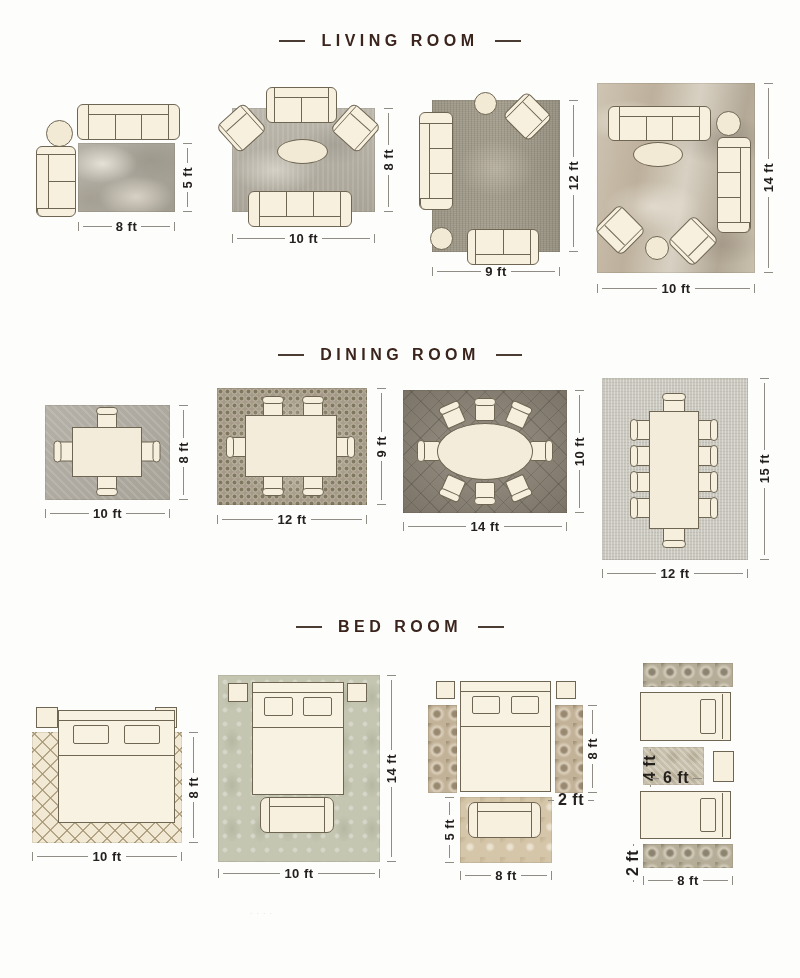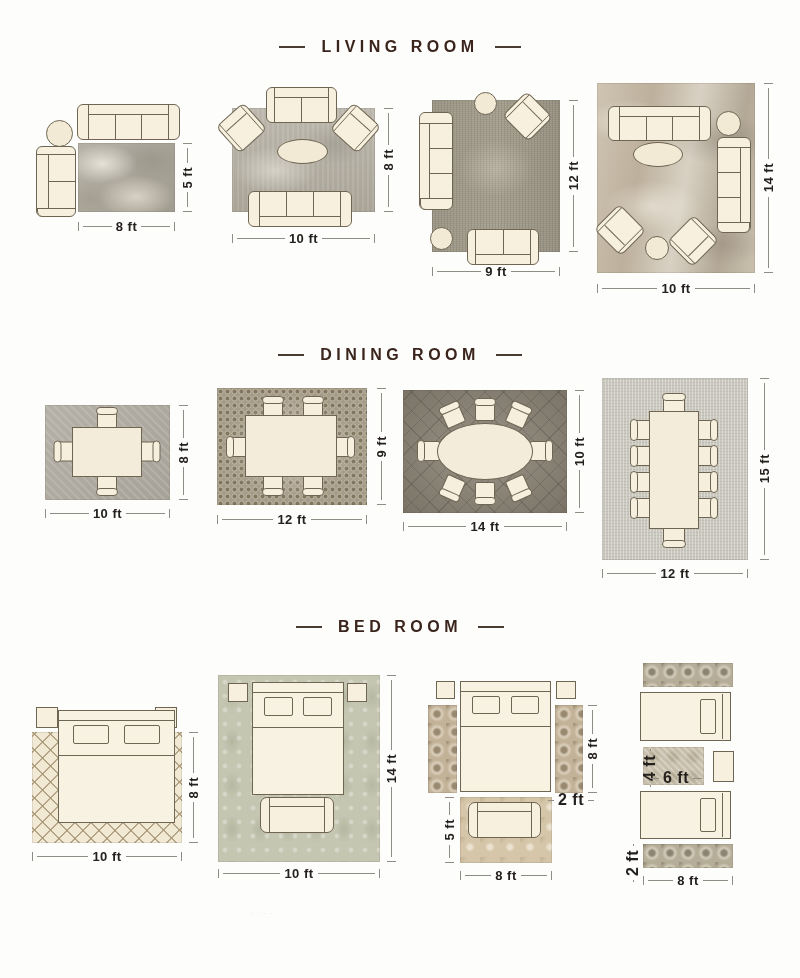--- a/index.html
+++ b/index.html
@@ -133,21 +133,21 @@
   .vdim .ln{width:1px;flex:1;background:#8f8c86;min-height:2px;}
   .vdim b{writing-mode:vertical-rl;transform:rotate(180deg);}
   .mini b{font-size:16px;}
   .wm{position:absolute;left:250px;top:906px;font-size:9px;color:#e9e6e1;letter-spacing:4px;}
 </style>
 </head>
 <body>
 
 <div class="canvas">
 
-  <div class="header" style="top:38px;text-align:center;">
+  <div class="header" style="top:32px;text-align:center;">
     <span class="dash"></span>
     <h2>LIVING ROOM</h2>
     <span class="dash"></span>
   </div>
   <div class="header" style="top:346px;">
     <span class="dash"></span>
     <h2>DINING ROOM</h2>
     <span class="dash"></span>
   </div>
   <div class="header" style="top:618px;">

